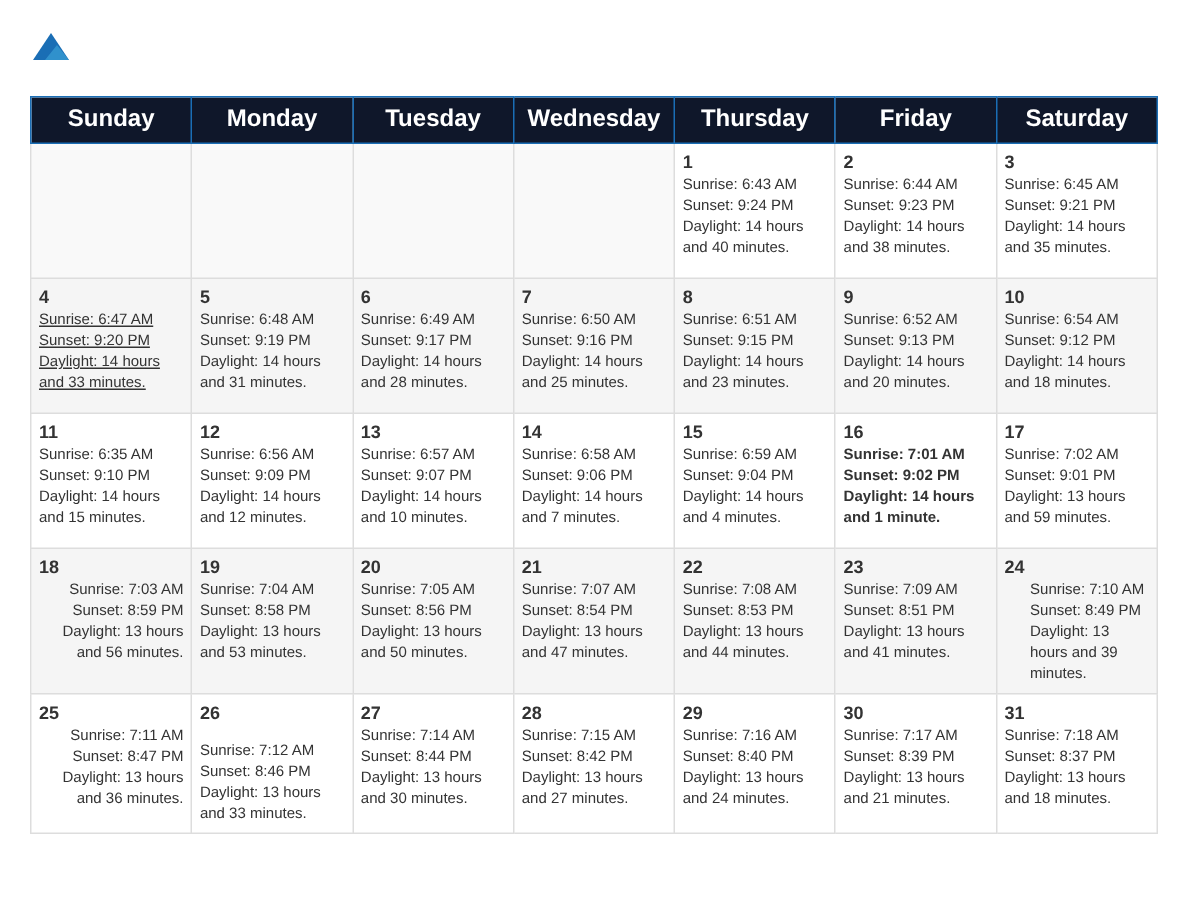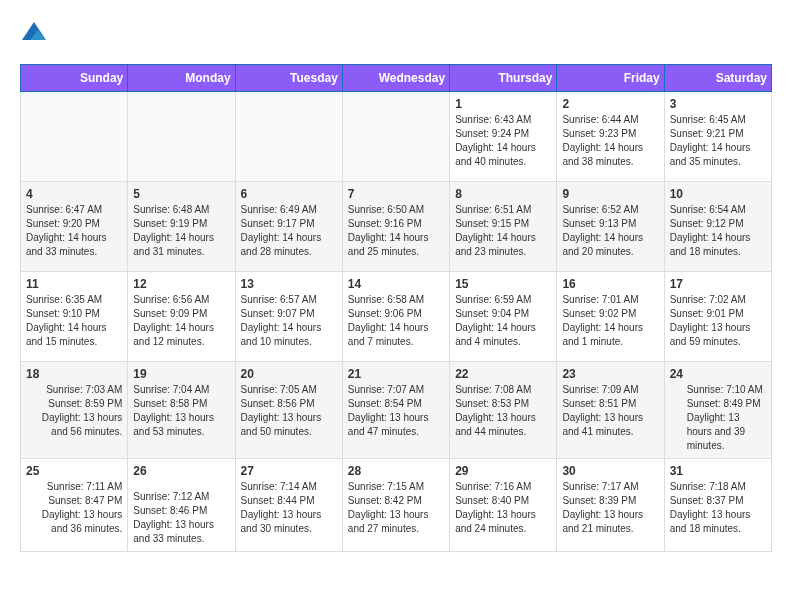--- a/index.html
+++ b/index.html
@@ -51,26 +51,26 @@
     .location {
       font-size: 16px;
       color: #555;
     }
     table {
       width: 100%;
       border-collapse: collapse;
       table-layout: fixed;
     }
     thead tr th {
-      background-color: #8b5cf6;
+      background-color: #0f172a;
       color: #fff;
-      font-size: 12px;
+      font-size: 16px;
       font-weight: bold;
       padding: 6px 4px;
-      text-align: right;
+      text-align: center;
       border: 1px solid #1a6eb5;
     }
     tbody tr td {
       vertical-align: top;
       padding: 5px 5px;
       font-size: 10.5px;
       color: #333;
       border: 1px solid #ddd;
       background: #fff;
       min-height: 80px;
@@ -147,21 +147,21 @@
         <td>
           <span class="day-num">3</span>
           <div class="cell-content" style="white-space: pre-line;">Sunrise: 6:45 AM
 Sunset: 9:21 PM
 Daylight: 14 hours and 35 minutes.</div>
         </td>
       </tr>
       <tr>
         <td>
           <span class="day-num">4</span>
-          <div class="cell-content" style="white-space: pre-line;">Sunrise: 6:47 AM
+          <div class="cell-content" style="white-space: pre-line; text-decoration: underline;">Sunrise: 6:47 AM
 Sunset: 9:20 PM
 Daylight: 14 hours and 33 minutes.</div>
         </td>
         <td>
           <span class="day-num">5</span>
           <div class="cell-content" style="white-space: pre-line;">Sunrise: 6:48 AM
 Sunset: 9:19 PM
 Daylight: 14 hours and 31 minutes.</div>
         </td>
         <td>
@@ -221,21 +221,21 @@
 Daylight: 14 hours and 7 minutes.</div>
         </td>
         <td>
           <span class="day-num">15</span>
           <div class="cell-content" style="white-space: pre-line;">Sunrise: 6:59 AM
 Sunset: 9:04 PM
 Daylight: 14 hours and 4 minutes.</div>
         </td>
         <td>
           <span class="day-num">16</span>
-          <div class="cell-content" style="white-space: pre-line;">Sunrise: 7:01 AM
+          <div class="cell-content" style="white-space: pre-line; font-weight: bold;">Sunrise: 7:01 AM
 Sunset: 9:02 PM
 Daylight: 14 hours and 1 minute.</div>
         </td>
         <td>
           <span class="day-num">17</span>
           <div class="cell-content" style="white-space: pre-line;">Sunrise: 7:02 AM
 Sunset: 9:01 PM
 Daylight: 13 hours and 59 minutes.</div>
         </td>
       </tr>

